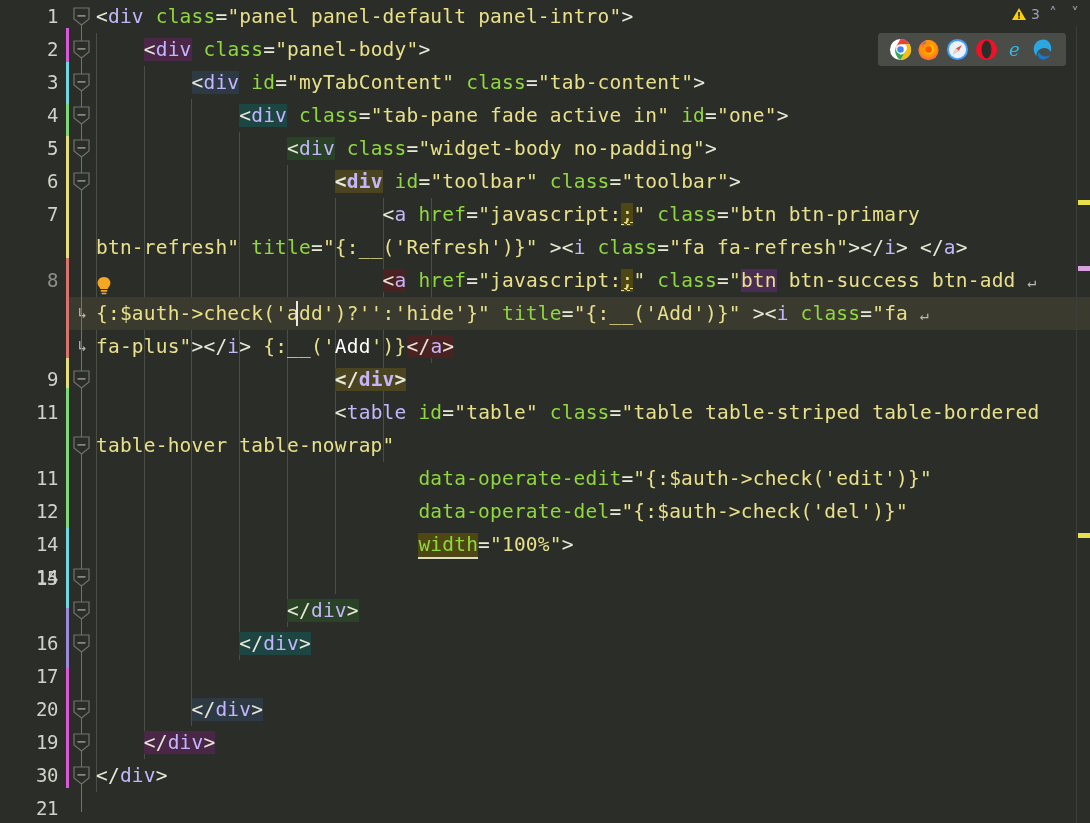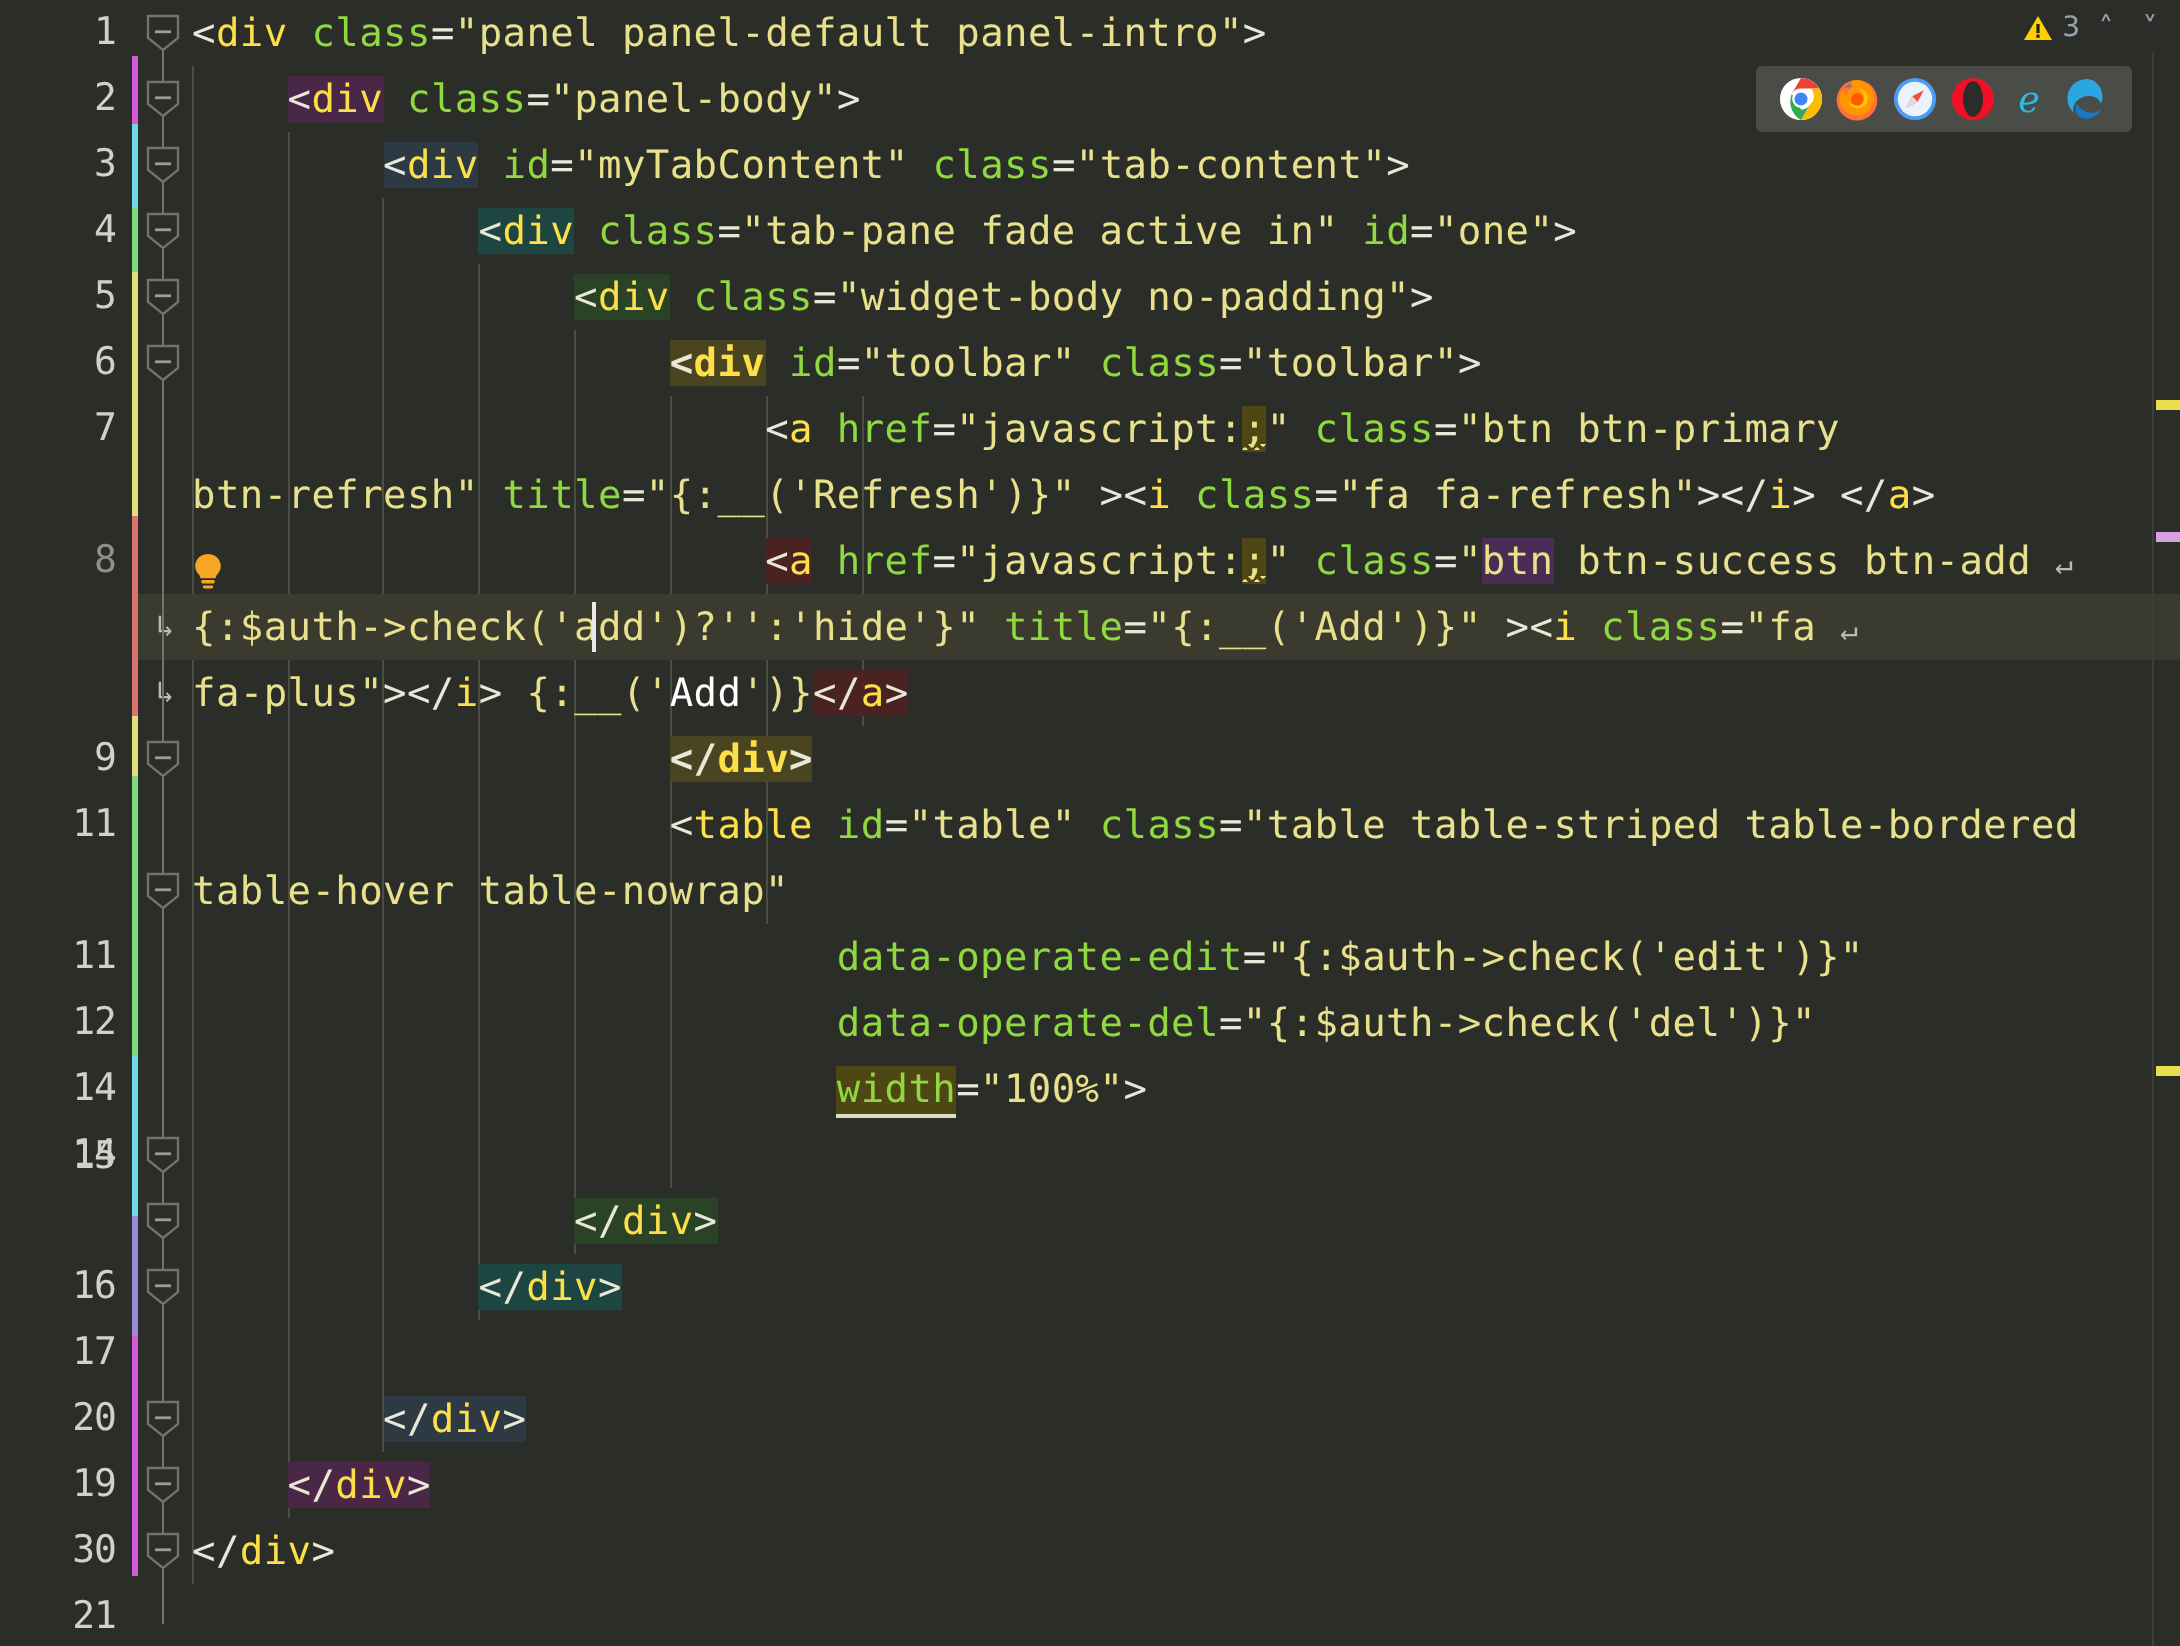--- a/index.html
+++ b/index.html
@@ -88,21 +88,21 @@
   
   .iguide {
     position: absolute;
     width: 1px;
     background: #4b4e45;
     z-index: 2;
   }
 
   
   .pn  { color: #e8e8d8; }            
-  .tag { color: #fde047; }            
+  .tag { color: #c4b5fd; }            
   .at  { color: #8fd83f; }            
   .st  { color: #e8e08a; }            
   .txt { color: #ffffff; text-align: right; }            
   .tmpl{ color: #e8e08a; }
 
   
   .bg-purple { background: #4a2747; }
   .bg-slate  { background: #2d3a44; }
   .bg-teal   { background: #1d4542; }
   .bg-dgreen { background: #2a4226; }

